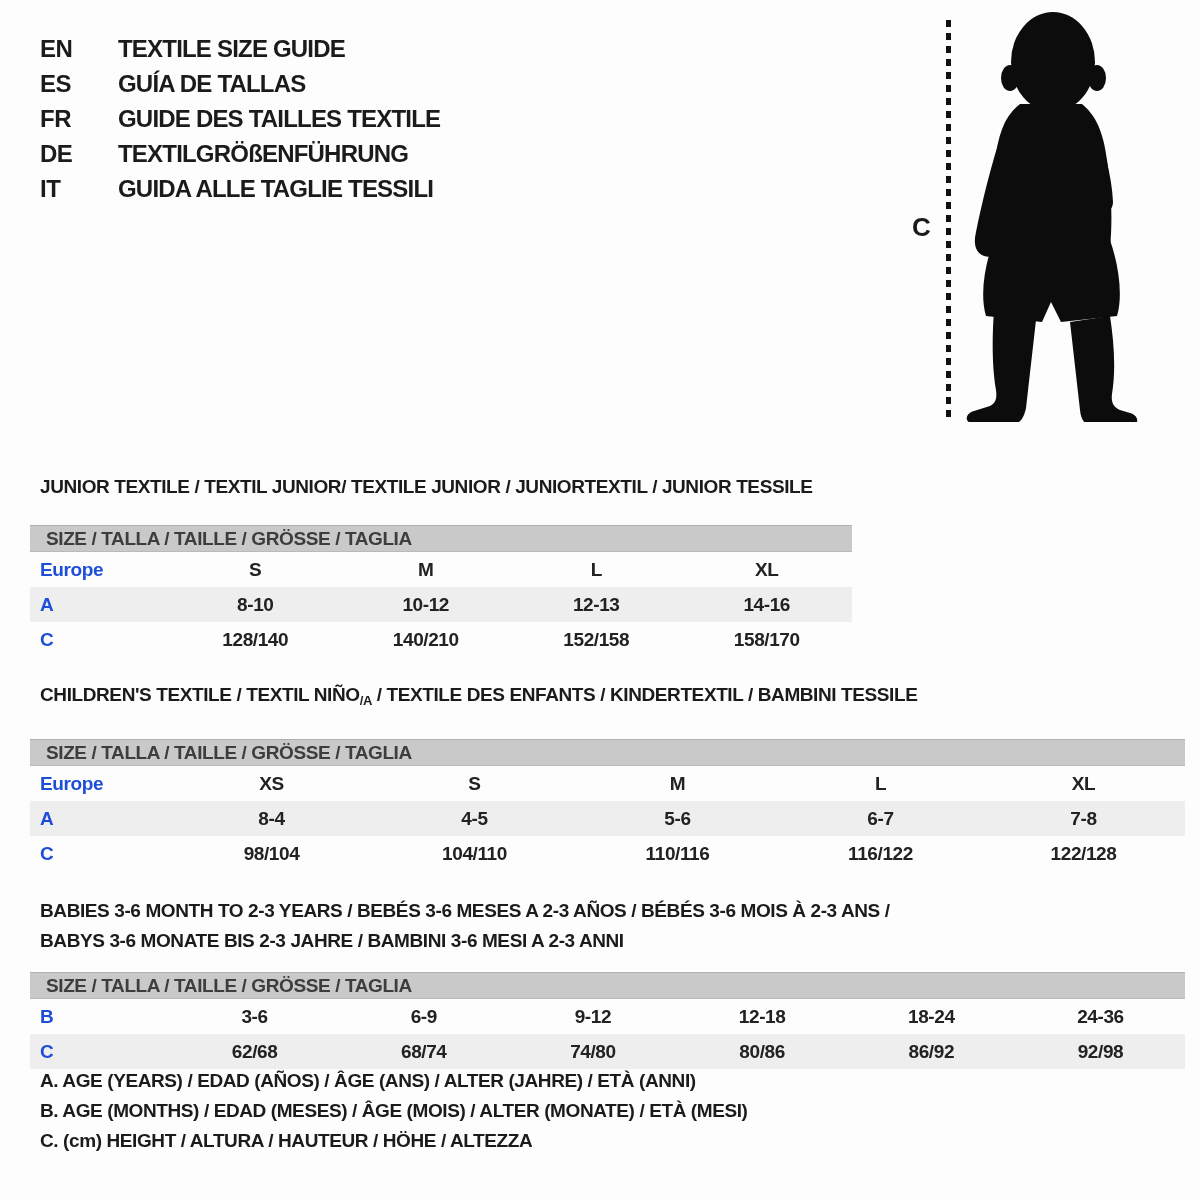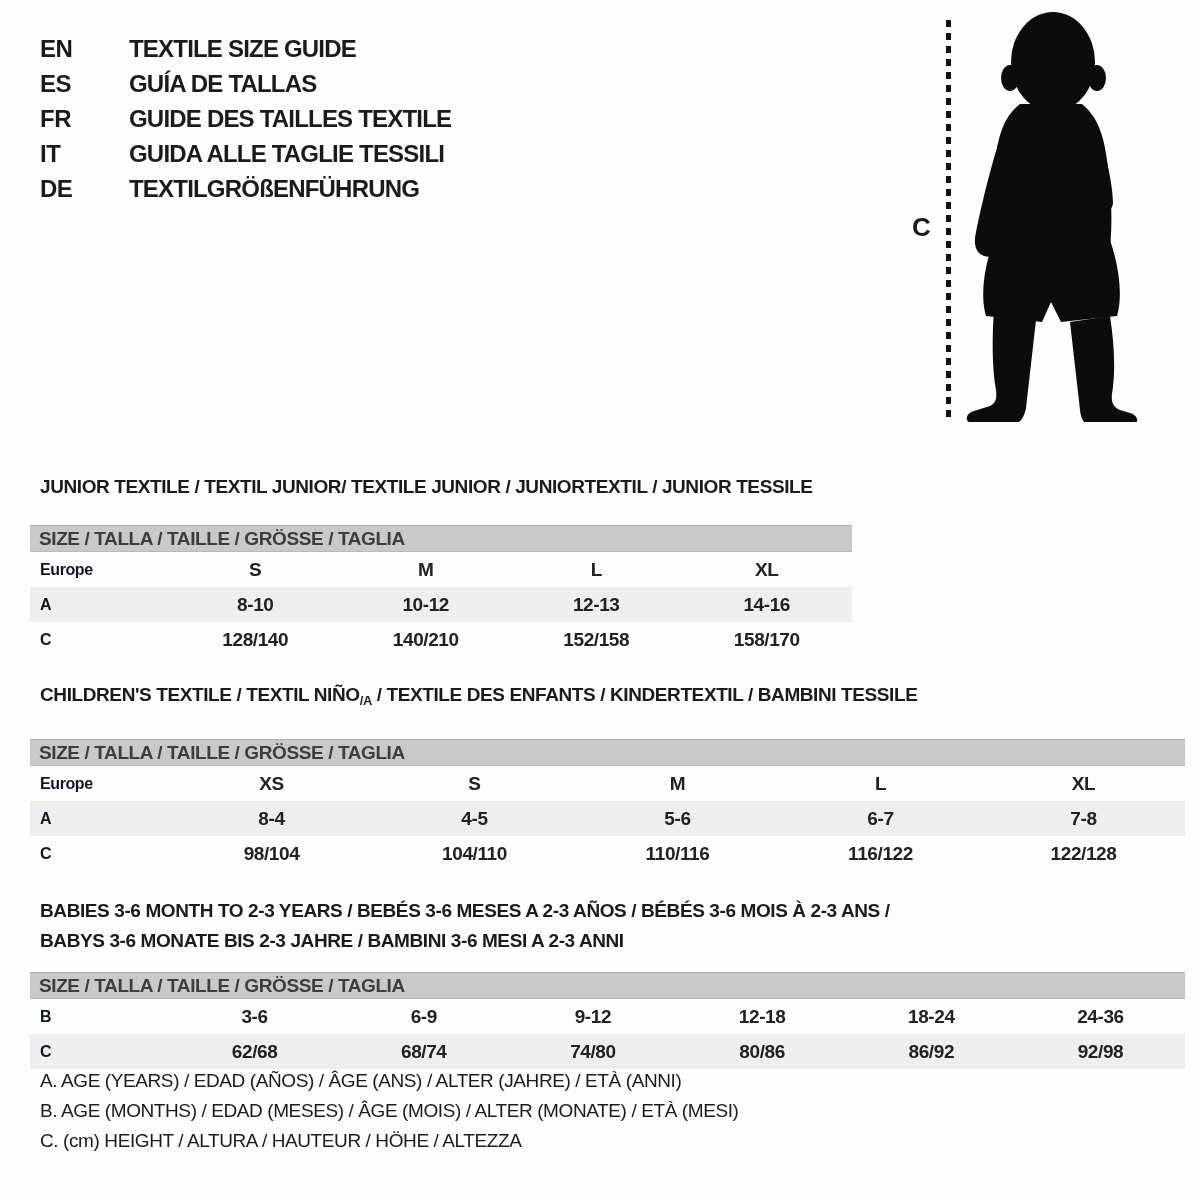--- a/index.html
+++ b/index.html
@@ -12,21 +12,21 @@
     overflow: hidden;
   }
   .page { position: absolute; inset: 0; }
 
   
   .lang-block { position: absolute; left: 40px; top: 31px; }
   .lang-row { display: flex; height: 35px; align-items: center; }
   .lang-code {
     width: 78px; font-size: 24px; font-weight: 700; letter-spacing: -0.5px;
   }
-  .lang-label { font-size: 24px; font-weight: 700; letter-spacing: -0.8px; white-space: nowrap; margin-left: 11px; }
+  .lang-label { font-size: 24px; font-weight: 700; letter-spacing: -0.8px; white-space: nowrap; }
 
   
   .figure { position: absolute; left: 0; top: 0; width: 1200px; height: 430px; }
   .dash-line {
     position: absolute; left: 946px; top: 20px; width: 5px; height: 397px;
     background: repeating-linear-gradient(to bottom, #111 0px, #111 7px, transparent 7px, transparent 13px);
   }
   .c-label {
     position: absolute; left: 912px; top: 212px;
     font-size: 26px; font-weight: 700;
@@ -46,37 +46,37 @@
   .sub-seg { font-size: 13px; vertical-align: -4px; font-weight: 700; }
 
   .size-table { margin-top: 27px; width: 1155px; }
   .sec-0 .size-table { width: 822px; }
   .sec-2 .size-table { margin-top: 16px; }
   .size-bar {
     height: 27px; line-height: 25px;
     background: #c9c9c9;
     border-top: 1px solid #b0b0b0; border-bottom: 1px solid #b9b9b9;
     font-size: 19px; font-weight: 700; letter-spacing: -0.4px;
-    color: #3d3d3d; padding-left: 9px;
+    color: #3d3d3d; padding-left: 16px;
   }
   .trow { display: flex; height: 35px; align-items: center; }
   .trow.shaded { background: #eeeeee; }
   .tlabel {
     width: 140px; padding-left: 10px;
-    font-size: 16px; font-weight: 700; letter-spacing: -0.4px; color: #0f172a;
+    font-size: 19px; font-weight: 700; letter-spacing: -0.4px; color: #1d4ed8;
   }
   .tcell {
     flex: 1; text-align: center;
     font-size: 19px; font-weight: 700; letter-spacing: -0.4px; color: #222;
   }
 
   
   .legend { position: absolute; left: 40px; top: 1066px; }
   .legend-line {
-    font-size: 19px; font-weight: 400; letter-spacing: -0.4px;
+    font-size: 19px; font-weight: 700; letter-spacing: -0.4px;
     line-height: 30px; white-space: nowrap;
   }
 </style>
 </head>
 <body>
 
 <div class="page">
 
   <div class="lang-block" id="lang-block">
       <div class="lang-row">
@@ -85,26 +85,26 @@
       </div>
       <div class="lang-row">
         <span class="lang-code">ES</span>
         <span class="lang-label">GUÍA DE TALLAS</span>
       </div>
       <div class="lang-row">
         <span class="lang-code">FR</span>
         <span class="lang-label">GUIDE DES TAILLES TEXTILE</span>
       </div>
       <div class="lang-row">
+        <span class="lang-code">DE</span>
+        <span class="lang-label">TEXTILGRÖßENFÜHRUNG</span>
+      </div>
+      <div class="lang-row">
         <span class="lang-code">IT</span>
         <span class="lang-label">GUIDA ALLE TAGLIE TESSILI</span>
-      </div>
-      <div class="lang-row">
-        <span class="lang-code">DE</span>
-        <span class="lang-label">TEXTILGRÖßENFÜHRUNG</span>
       </div>
     </div>
 
   <div class="figure">
     <div class="dash-line"></div>
     <span class="c-label">C</span>
     <svg class="silhouette" width="190" height="414" viewBox="0 0 190 414" xmlns="http://www.w3.org/2000/svg">
       <g fill="#0c0c0c">
         <ellipse cx="95" cy="54" rx="42" ry="50"></ellipse>
         <ellipse cx="52" cy="70" rx="9" ry="13"></ellipse>

